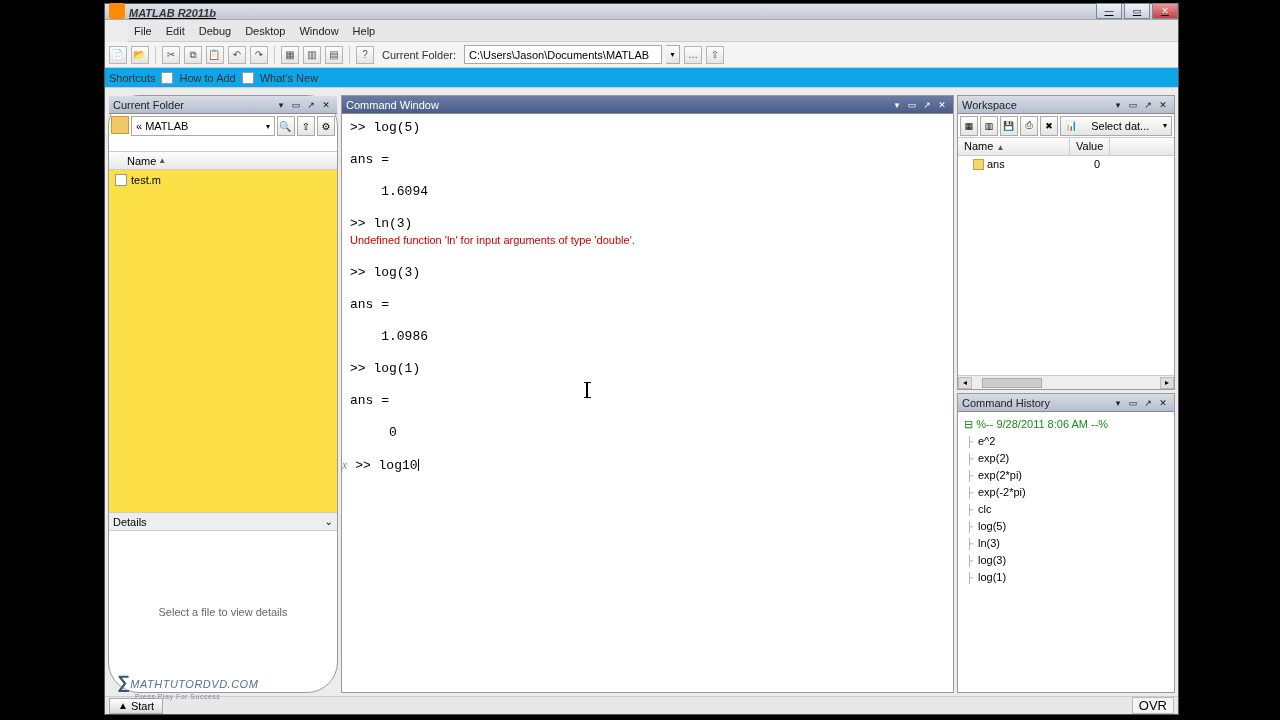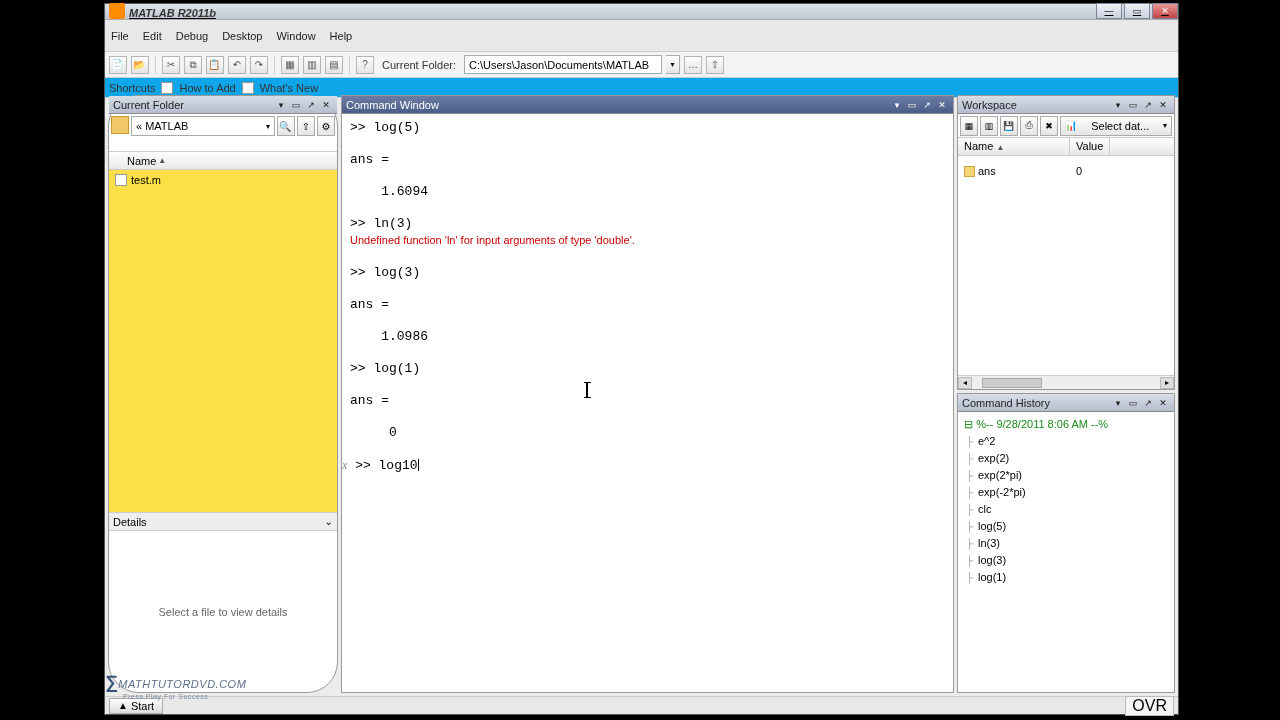--- a/index.html
+++ b/index.html
@@ -4,21 +4,21 @@
 <style>
 * { margin: 0; padding: 0; box-sizing: border-box; font-family: "Segoe UI", Tahoma, sans-serif; font-size: 11px; }
 body { background: #000; width: 1280px; height: 720px; overflow: hidden; position: relative; }
 .app-window { position: absolute; left: 104px; top: 3px; width: 1075px; height: 712px; background: #ececec; border: 1px solid #555; }
 .titlebar { height: 16px; background: linear-gradient(#dfe4ea, #c1c8d4); display: flex; align-items: flex-end; border-bottom: 1px solid #aaa; text-decoration: underline; }
 .titlebar .logo { width: 16px; height: 16px; margin: 0 4px; background: #ff8c00; border-radius: 2px; }
 .titlebar .title { font-style: italic; color: #333; font-weight: bold; }
 .win-controls { margin-left: auto; display: flex; }
 .win-btn { width: 26px; height: 16px; border: 1px solid #7a8699; margin-left: 2px; background: linear-gradient(#f0f2f6, #c9d0de); display: flex; align-items: center; justify-content: center; font-size: 9px; }
 .win-btn.close { background: linear-gradient(#e99797, #c34242); color: #fff; }
-.menubar { height: 32px; background: #e8e8e8; display: flex; align-items: center; padding: 0 6px; gap: 14px; border-bottom: 1px solid #ccc; }
+.menubar { height: 22px; background: #e8e8e8; display: flex; align-items: center; padding: 0 6px; gap: 14px; border-bottom: 1px solid #ccc; margin-left: 23px; }
 .menubar span { color: #222; }
 .toolbar { height: 26px; background: #f4f4f4; display: flex; align-items: center; padding: 0 4px; gap: 4px; border-bottom: 1px solid #ccc; }
 .tbtn { width: 18px; height: 18px; border: 1px solid #b5b5b5; background: linear-gradient(#fdfdfd,#e5e5e5); display: flex; align-items: center; justify-content: center; font-size: 10px; color: #555; }
 .tsep { width: 1px; height: 18px; background: #ccc; margin: 0 2px; }
 .cf-label { color: #333; margin: 0 4px; }
 .cf-input { width: 198px; height: 19px; border: 1px solid #aaa; background: #fff; padding: 0 4px; font-size: 11px; }
 .cf-dd { width: 14px; height: 19px; border: 1px solid #aaa; border-left: none; background: linear-gradient(#fdfdfd,#e5e5e5); display:flex;align-items:center;justify-content:center;font-size:8px; }
 .shortcuts { height: 20px; background: #0ea5e9; display: flex; align-items: center; padding: 0 4px; gap: 6px; border-bottom: 1px solid #ccc; font-size: 11px; }
 .sc-link { color: #333; }
 .sc-icon { width: 12px; height: 12px; border: 1px solid #999; background: #fff; display: inline-block; }
@@ -48,36 +48,36 @@
 .cmd-body .err { color: #cc0000; }
 .right-col { width: 218px; display: flex; flex-direction: column; gap: 3px; }
 .ws-panel { height: 295px; }
 .ws-tool { height: 24px; display: flex; align-items: center; padding: 2px; gap: 2px; border-bottom: 1px solid #ccc; }
 .ws-tool .small-btn { width: 18px; height: 20px; border: 1px solid #aaa; background: linear-gradient(#fdfdfd,#e5e5e5); display:flex;align-items:center;justify-content:center;font-size:9px; }
 .ws-tool .sel-data { flex: 1; height: 20px; border: 1px solid #aaa; background: linear-gradient(#fdfdfd,#e5e5e5); display:flex;align-items:center;padding:0 4px;font-size:11px;justify-content:space-between; }
 .ws-head { height: 18px; background: linear-gradient(#fdfdfd,#e8e8e8); border-bottom: 1px solid #ccc; display: flex; font-size: 11px; }
 .ws-head div { padding: 2px 6px; border-right: 1px solid #ccc; }
 .ws-head .c1 { width: 112px; }
 .ws-row { display: flex; font-size: 11px; }
-.ws-row div { padding: 9px 6px; }
+.ws-row div { padding: 2px 6px; margin-left: 9px; }
 .ws-row .c1 { width: 112px; display: flex; align-items: center; gap: 3px; }
 .ws-row .vicon { width: 11px; height: 11px; background: #f3d673; border: 1px solid #c9a43a; }
 .ws-scroll { height: 14px; border-top: 1px solid #ccc; background: #eee; display: flex; align-items: center; }
 .ws-scroll .arrow { width: 14px; height: 12px; background: #ddd; border: 1px solid #bbb; font-size:8px; display:flex;align-items:center;justify-content:center; }
 .ws-scroll .thumb { flex: 0 0 60px; height: 10px; background: #ccc; margin-left: 10px; border: 1px solid #aaa; }
 .ws-scroll .track { flex:1; }
 .hist-panel { flex: 1; }
 .hist-body { flex: 1; font-family: "Courier New", monospace; font-size: 12px; line-height: 17px; padding: 4px 6px; overflow: hidden; }
 .hist-body .ts { color: #1a8a1a; }
 .hist-body .item { color: #000; padding-left: 14px; position: relative; }
 .hist-body .item::before { content:"├"; position:absolute; left:2px; color:#999; font-size:10px; }
 .statusbar { position: absolute; bottom: 0; left: 0; right: 0; height: 18px; background: #e8e8e8; border-top: 1px solid #ccc; display: flex; align-items: center; padding: 0 4px; }
 .start-btn { height: 16px; padding: 0 8px; background: linear-gradient(#fdfdfd,#dcdcdc); border: 1px solid #aaa; font-size: 10px; display:flex;align-items:center;gap:3px; }
-.ovr { margin-left: auto; border: 1px solid #bbb; padding: 0 6px; font-size: 16px; background: #f4f4f4; }
-.watermark { position: absolute; left: 0; bottom: 14px; font-family: Georgia, serif; font-style: italic; color: #5a6f8a; font-size: 14px; letter-spacing: 0.5px; pointer-events: none; }
+.ovr { margin-left: auto; border: 1px solid #bbb; padding: 0 6px; font-size: 13px; background: #f4f4f4; }
+.watermark { position: absolute; left: 12px; bottom: 14px; font-family: Georgia, serif; font-style: italic; color: #5a6f8a; font-size: 14px; letter-spacing: 0.5px; pointer-events: none; }
 .watermark .sub { font-size: 7px; font-style: normal; display: block; margin-left: 18px; color: #7a8aa0; }
 .text-cursor { position:absolute; left:586px; top:382px; width:1px; height:16px; border-left:1px solid #000; border-right:1px solid #000; }
 .text-cursor::before, .text-cursor::after { content:""; position:absolute; width:7px; height:1px; background:#000; left:-3px; }
 .text-cursor::before { top:0; } .text-cursor::after { bottom:0; }
 </style>
 </head>
 <body>
 
 <div class="app-window">
 

